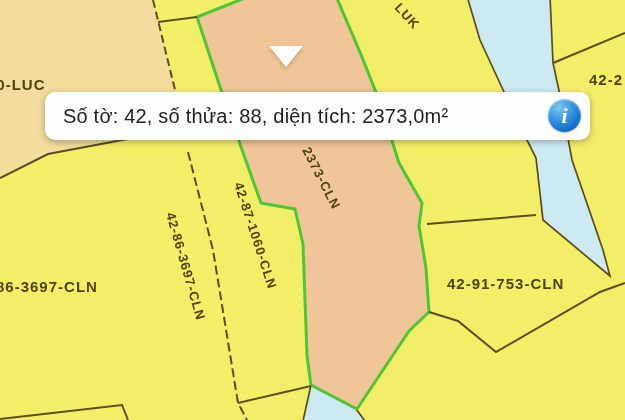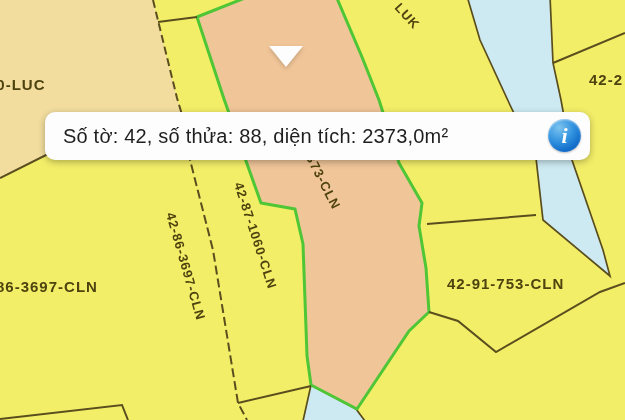--- a/index.html
+++ b/index.html
@@ -15,21 +15,21 @@
     fill:var(--label-color);
     font-family:"Liberation Sans","DejaVu Sans",sans-serif;
     font-weight:bold;
     letter-spacing:1px;
   }
   .lbl-h{font-size:15px;}
   .lbl-r{font-size:13px;}
 
   
   .popup{
-    position:absolute;left:45px;top:112px;width:545px;height:48px;
+    position:absolute;left:45px;top:92px;width:545px;height:48px;
     background:var(--popup-bg);border-radius:10px;
     box-shadow:0 2px 7px rgba(0,0,0,.30);
     display:flex;align-items:center;z-index:5;
   }
   .popup-pointer{
     position:absolute;left:269px;top:46px;width:0;height:0;
     border-left:17px solid transparent;
     border-right:17px solid transparent;
     border-top:21px solid var(--popup-bg);
     filter:drop-shadow(0 2px 2px rgba(0,0,0,.18));

